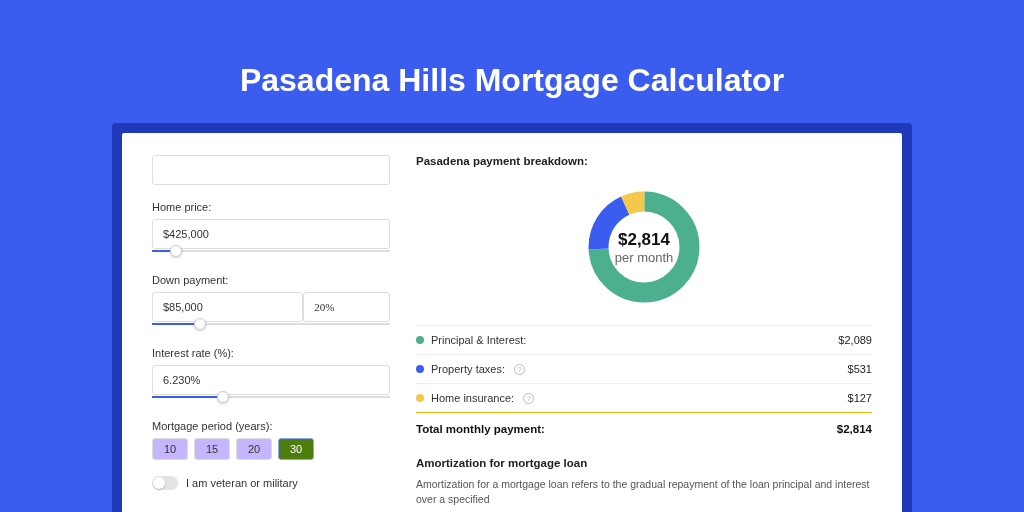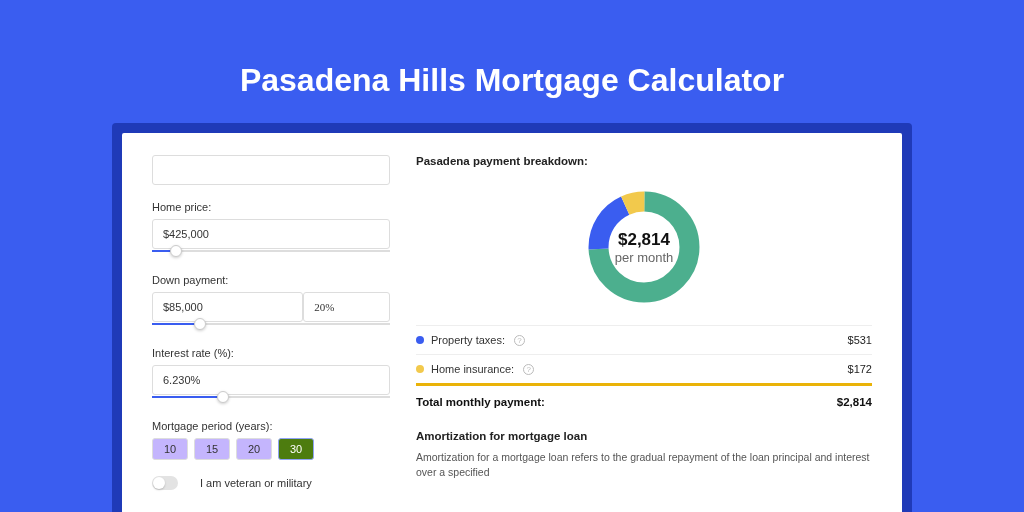--- a/index.html
+++ b/index.html
@@ -69,21 +69,21 @@
   .down-payment-row { display: flex; }
   .down-payment-row .input:first-child { flex: 2; }
   .down-payment-row .input:last-child { flex: 1; font-family: Liberation Serif, serif; }
   .period-row { display: flex; gap: 6px; margin-top: 4px; }
   .period-btn {
     border: 1px solid #ddd; background: #c4b5fd; border-radius: 3px;
     width: 36px; height: 22px; font-size: 11px; color: #333;
     display: flex; align-items: center; justify-content: center; cursor: pointer;
   }
   .period-btn.active { background: #4d7c0f; color: #fff; border-color: #8fa3f5; }
-  .toggle-row { display: flex; align-items: center; gap: 22px; margin-top: 12px; }
+  .toggle-row { display: flex; align-items: center; gap: 8px; margin-top: 12px; }
   .toggle {
     width: 26px; height: 14px; border-radius: 7px; background: #e3e3e3; position: relative;
   }
   .toggle-knob {
     width: 12px; height: 12px; border-radius: 50%; background: #fff; position: absolute;
     top: 1px; left: 1px; box-shadow: 0 1px 2px rgba(0,0,0,0.2);
   }
   .section-title { font-weight: 700; font-size: 11.5px; color: #222; margin-bottom: 8px; }
   .donut-wrap { display: flex; justify-content: center; padding: 12px 0 18px 0; position: relative; }
   .donut { width: 120px; height: 120px; position: relative; }
@@ -101,21 +101,21 @@
   .legend-left { display: flex; align-items: center; gap: 7px; }
   .legend-dot { width: 8px; height: 8px; border-radius: 50%; display: inline-block; }
   .legend-label { color: #333; }
   .legend-amt { font-weight: 400; color: #222; }
   .help-icon {
     display: inline-flex; width: 11px; height: 11px; border: 1px solid #bbb; border-radius: 50%;
     font-size: 8px; color: #bbb; align-items: center; justify-content: center; margin-left: 2px;
   }
   .total-row {
     display: flex; justify-content: space-between; padding: 10px 0 0 0;
-    border-top: 3px solid #eab308; font-weight: 700; font-size: 11.5px; color: #111;
+    border-top: 1px solid #eab308; font-weight: 700; font-size: 11.5px; color: #111;
   }
   .amort-block { margin-top: 22px; }
   .amort-text { font-size: 10.5px; color: #555; margin-top: 8px; line-height: 1.4; }
 </style>
 </head>
 <body>
 
 <div class="title">Pasadena Hills Mortgage Calculator</div>
 
 <div class="outer-card">
@@ -189,37 +189,44 @@
           <circle cx="21" cy="21" r="15.9155" fill="transparent" stroke="#3A5DF0" stroke-width="7" stroke-dasharray="18.9 81.1" stroke-dashoffset="50.8"></circle>
           <circle cx="21" cy="21" r="15.9155" fill="transparent" stroke="#F2C94C" stroke-width="7" stroke-dasharray="6.9 93.1" stroke-dashoffset="31.9"></circle>
         </svg>
         <div class="donut-center">
           <div class="amt">$2,814</div>
           <div class="per">per month</div>
         </div>
       </div>
     </div>
 
+    <div class="legend-row">
+      <div class="legend-left">
+        <span class="legend-dot" style="background:#4CAF8E"></span>
+        <span class="legend-label">Principal &amp; Interest:</span>
+      </div>
+      <span class="legend-amt">$2,089</span>
+    </div>
 
     <div class="legend-row">
       <div class="legend-left">
         <span class="legend-dot" style="background:#3A5DF0"></span>
         <span class="legend-label">Property taxes:</span>
         <span class="help-icon">?</span>
       </div>
       <span class="legend-amt">$531</span>
     </div>
 
     <div class="legend-row">
       <div class="legend-left">
         <span class="legend-dot" style="background:#F2C94C"></span>
         <span class="legend-label">Home insurance:</span>
         <span class="help-icon">?</span>
       </div>
-      <span class="legend-amt">$172</span>
+      <span class="legend-amt">$127</span>
     </div>
 
     <div class="total-row">
       <span>Total monthly payment:</span>
       <span>$2,814</span>
     </div>
 
     <div class="amort-block">
       <div class="section-title">Amortization for mortgage loan</div>
       <div class="amort-text">Amortization for a mortgage loan refers to the gradual repayment of the loan principal and interest over a specified</div>

